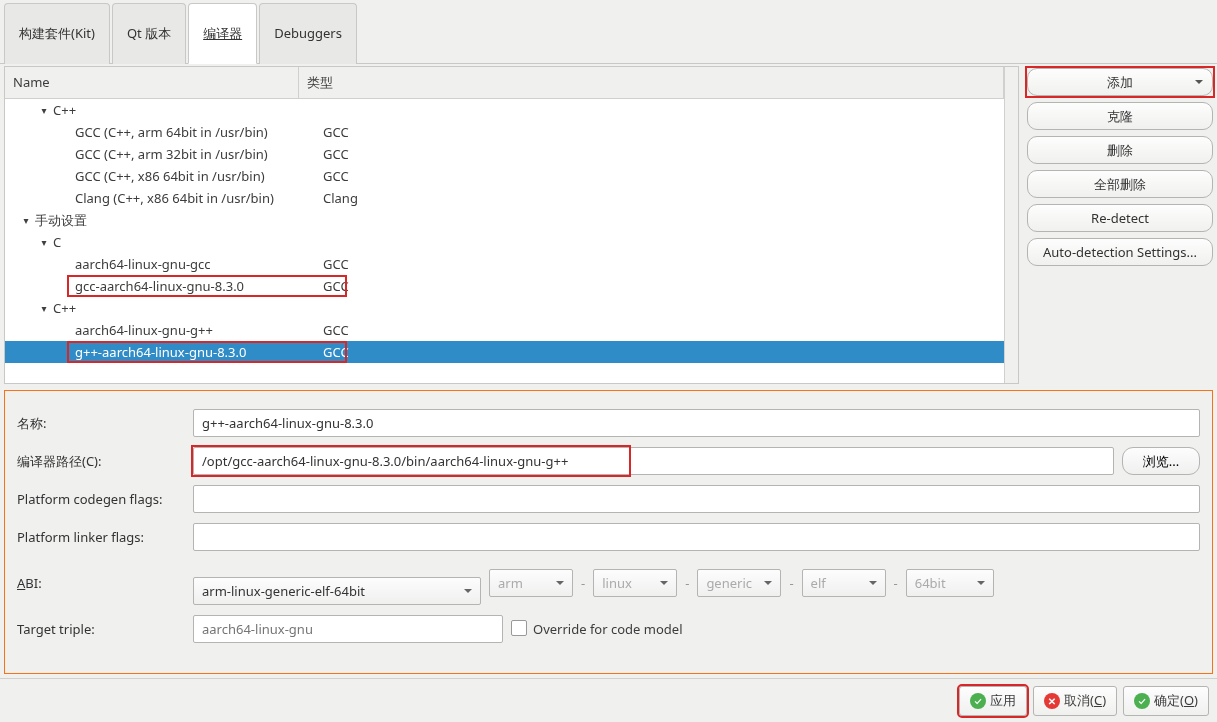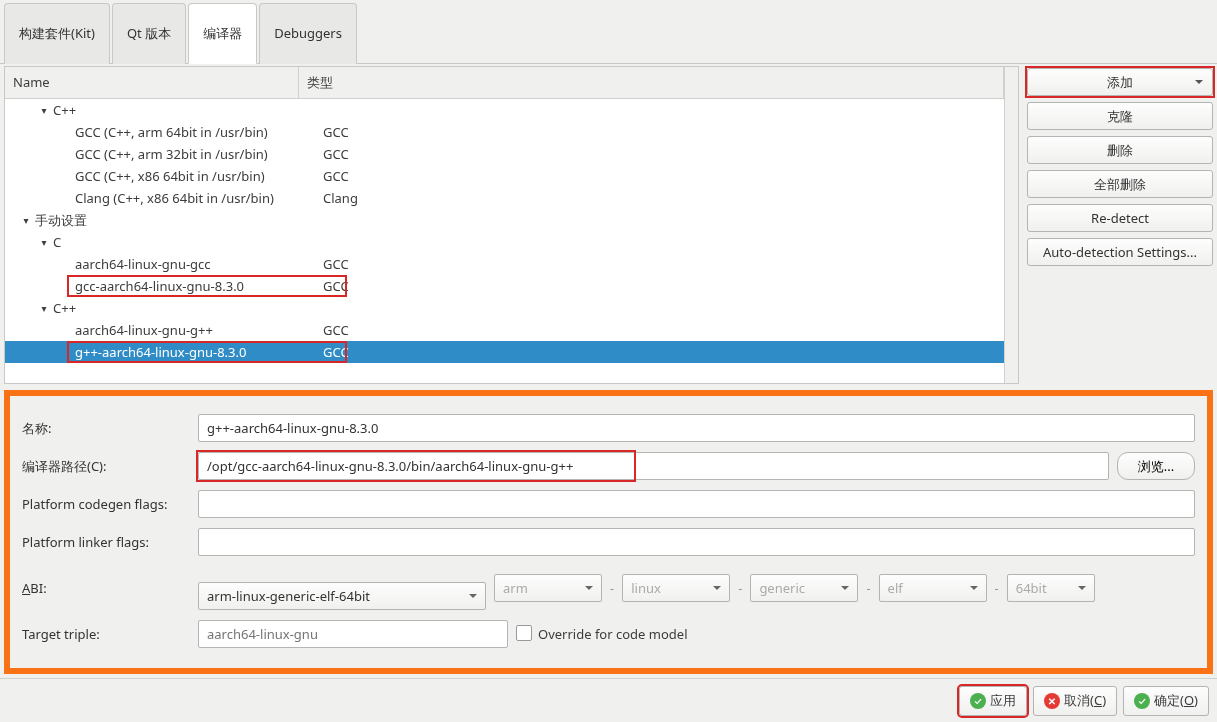--- a/index.html
+++ b/index.html
@@ -37,20 +37,21 @@
       border-top-right-radius: 4px;
       margin-right: 2px;
       color: #333;
       cursor: pointer;
       position: relative;
       top: 1px;
     }
     .tab.active {
       background: #ffffff;
       border-bottom: 1px solid #ffffff;
+      text-decoration: underline;
     }
     
     
     .main-container {
       flex: 1;
       padding: 2px 4px 4px 4px;
       display: flex;
       flex-direction: column;
       gap: 6px;
       min-height: 0;
@@ -143,21 +144,21 @@
       width: 186px;
       display: flex;
       flex-direction: column;
       gap: 6px;
       margin-top:2px;
     }
     .btn {
       height: 28px;
       background: linear-gradient(#fdfdfd,#f0f0ef);
       border: 1px solid #b4b4b2;
-      border-radius: 3px;
+      border-radius: 10px;
       display: flex;
       align-items: center;
       justify-content: center;
       color: #333;
       cursor: pointer;
     }
     .btn.dropdown::after {
       content:"";
       width:0;height:0;
       border-left:4px solid transparent;
@@ -165,21 +166,21 @@
       border-top:4px solid #555;
       margin-left:6px;
       position: absolute;
       right:10px;
     }
     .btn-wrap { position:relative; }
     .btn-wrap.red-outlined { outline:2px solid #d92626; outline-offset:0px; }
     
     
     .details-panel {
-      border: 6px solid #f97316;
+      border: 1px solid #f97316;
       background: #f0f0ef;
       padding: 18px 12px 0 12px;
       flex: 1;
     }
     .form-row {
       display: flex;
       align-items: center;
       margin-bottom: 10px;
       gap: 8px;
     }
@@ -222,21 +223,21 @@
       content:"";
       position:absolute;
       right:8px;
       width:0;height:0;
       border-left:4px solid transparent;
       border-right:4px solid transparent;
       border-top:4px solid #666;
     }
     .select.flex1 { flex:1; }
     .select.disabled { color:#aaa; }
-    .select.narrow { width: 108px; }
+    .select.narrow { width: 84px; }
     .abi-sep { color:#999; }
     .checkbox-row {
       display:flex;
       gap:6px;
     }
     .checkbox {
       width:16px;height:16px;
       border:1px solid #999;
       border-radius:2px;
       background:#fff;

